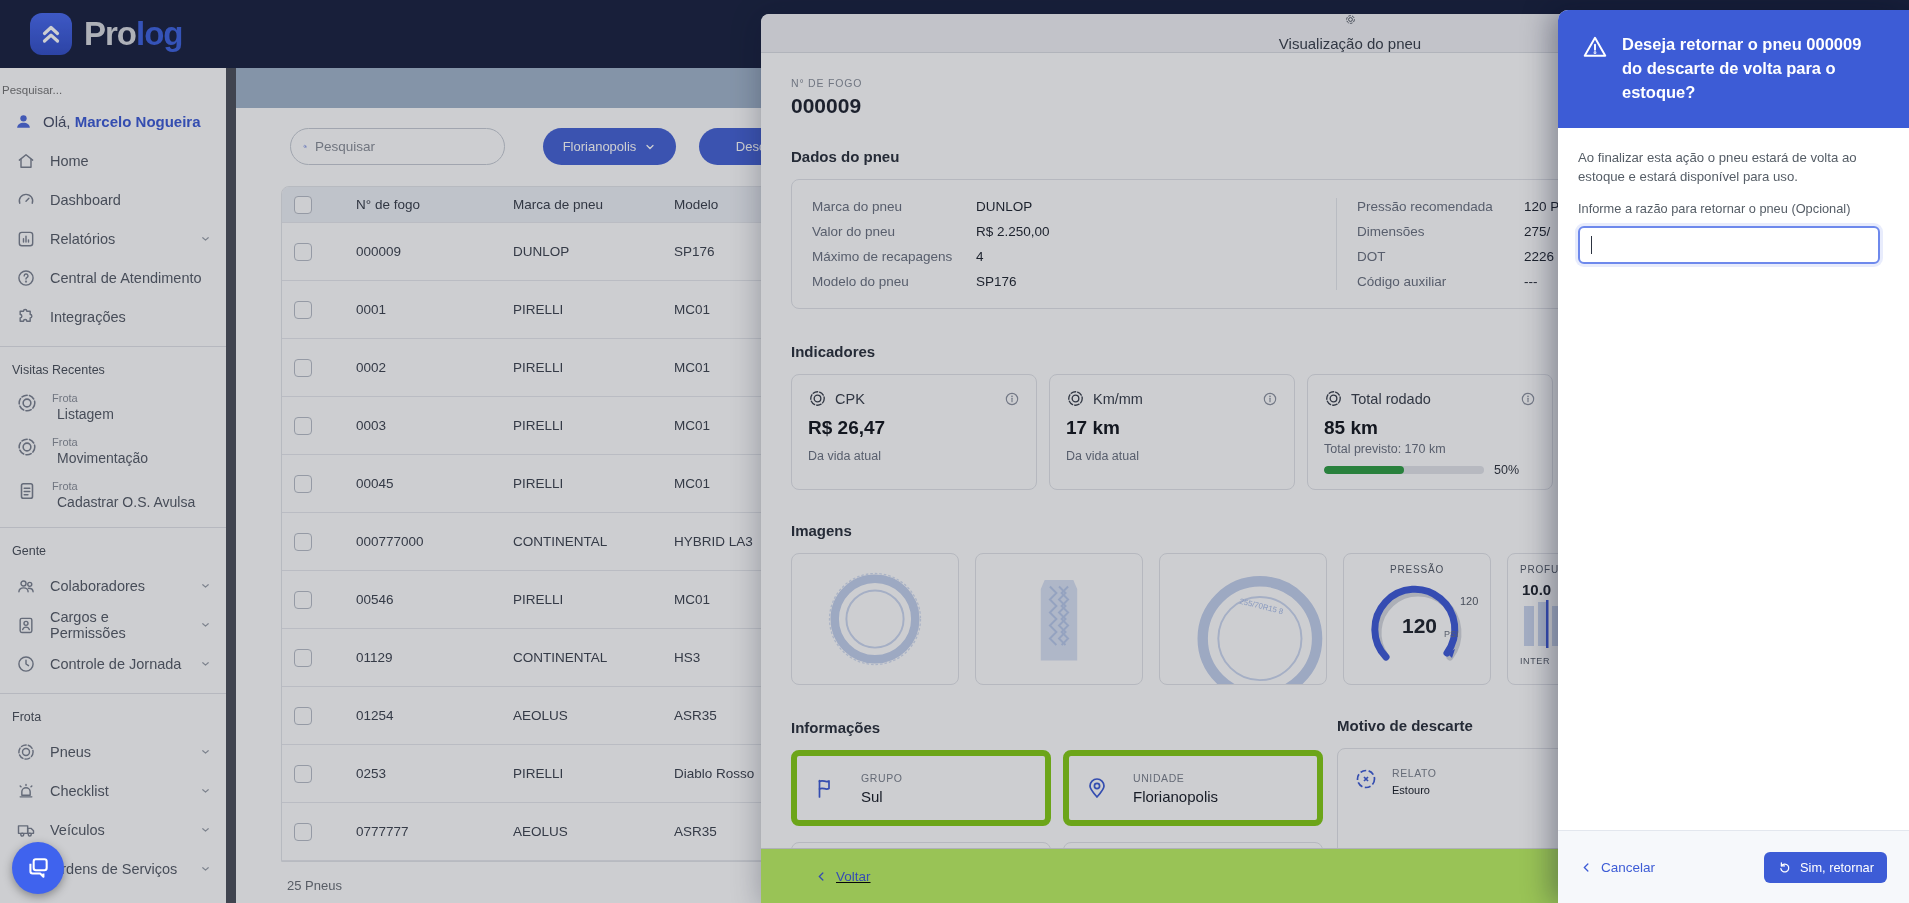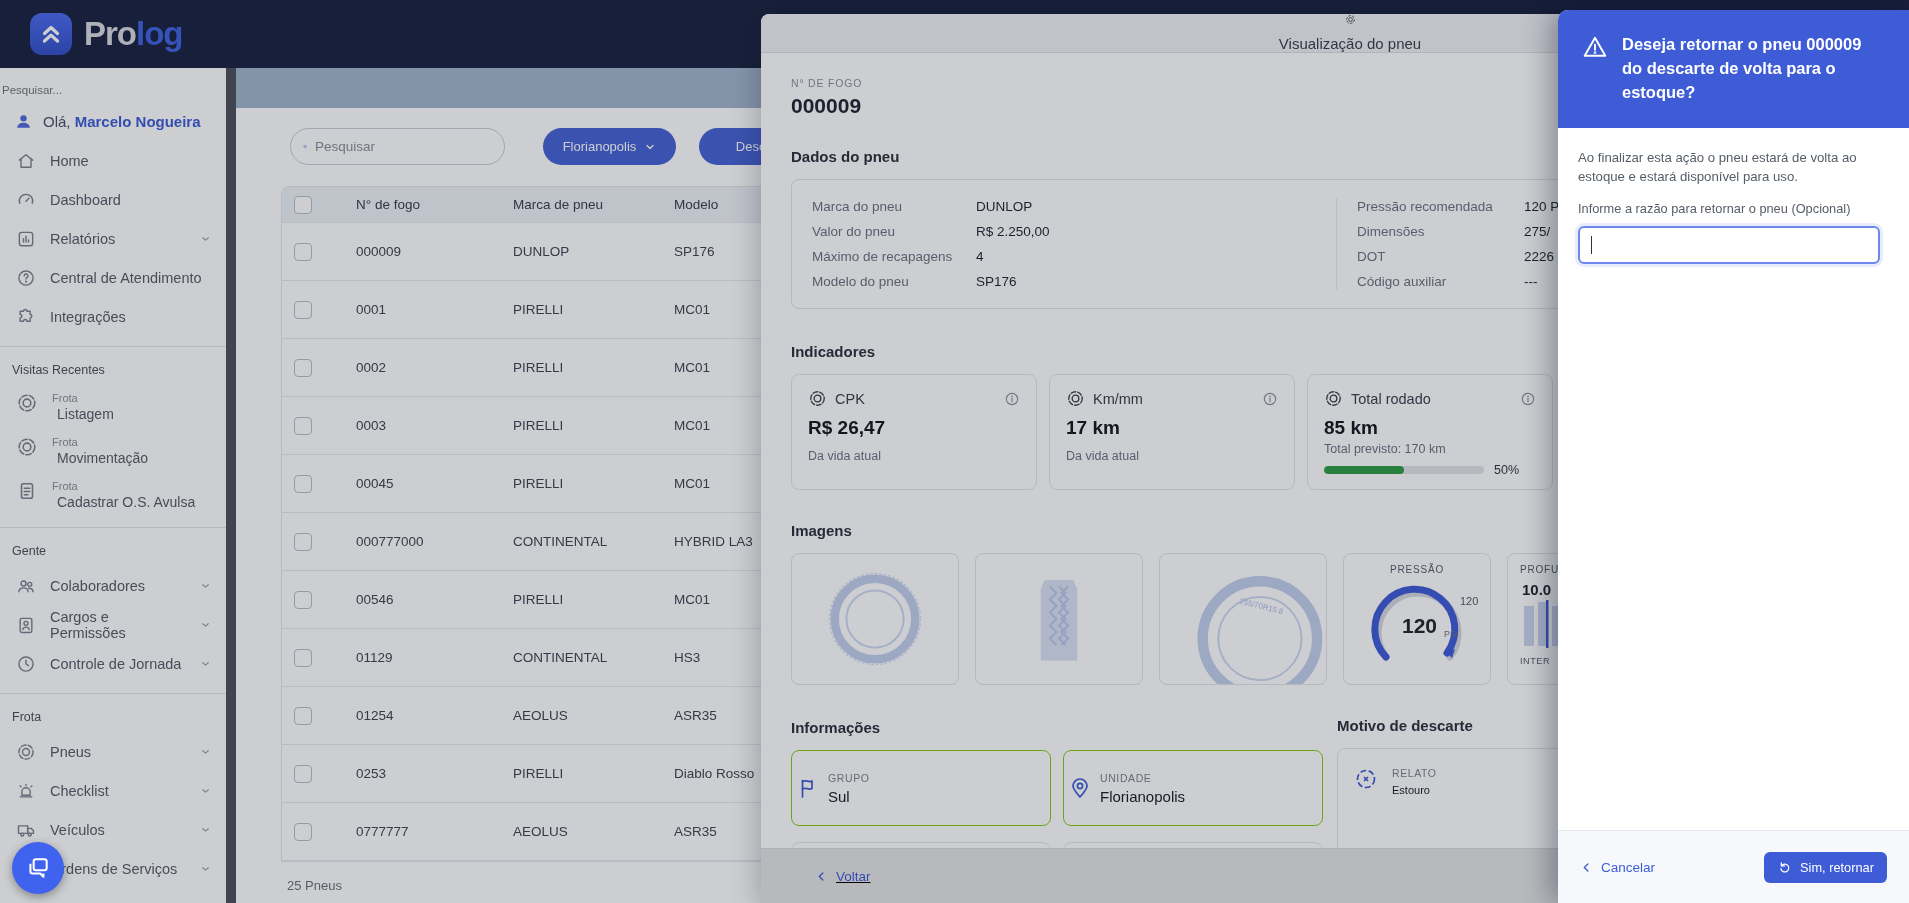--- a/index.html
+++ b/index.html
@@ -69,29 +69,29 @@
   .ind-note.tight { margin-top:3px; }
   .prog-row { display:flex; align-items:center; gap:10px; margin-top:7px; }
   .prog-track { width:160px; height:8px; border-radius:4px; background:#e3e5ea; overflow:hidden; }
   .prog-fill { height:100%; background:#2f9e44; border-radius:4px; }
   .prog-pct { font-size:12.5px; color:#30353f; }
   .img-card { width:168px; height:132px; border:1px solid #e2e4e9; border-radius:8px; overflow:hidden; display:flex; align-items:center; justify-content:center; background:#fff; }
   .gauge-card { width:148px; height:132px; border:1px solid #e2e4e9; border-radius:8px; padding:10px 12px; }
   .gauge-card .glabel { font-size:10px; letter-spacing:.8px; color:#555c68; }
   .depth-val { font-size:15px; font-weight:bold; color:#20252e; margin:6px 0 2px 2px; }
   .glabel-b { font-size:9px; letter-spacing:.6px; color:#555c68; margin-top:4px; }
-  .info-card { width:260px; height:76px; border:1px solid #84cc16; border-radius:8px; display:flex; align-items:center; padding:0 4px; gap:8px; }
+  .info-card { width:260px; height:76px; border:6px solid #84cc16; border-radius:8px; display:flex; align-items:center; padding:0 16px; gap:24px; }
   .info-card .klabel { font-size:10.5px; letter-spacing:.6px; color:#7c828d; }
   .info-card .kval { font-size:15px; color:#171c26; margin-top:4px; }
   .stub-row { display:flex; gap:12px; margin-top:16px; }
   .stub { width:260px; height:40px; border:1px solid #e2e4e9; border-radius:8px; }
   .motivo-group { position:absolute; left:576px; top:664px; }
   .motivo-group .m-sec-title { margin:0 0 14px 0; }
   .motivo-card { width:320px; height:115px; border:1px solid #e2e4e9; border-radius:8px; display:flex; align-items:flex-start; padding:18px 16px; gap:14px; }
-  .m-footer { position:absolute; left:0; bottom:0; right:0; height:55px; background:#e5e5e5; border-top:1px solid #d9dbe0; display:flex; align-items:center; padding-left:54px; z-index:6;text-decoration:underline; }
+  .m-footer { position:absolute; left:0; bottom:0; right:0; height:55px; background:#bef264; border-top:1px solid #d9dbe0; display:flex; align-items:center; padding-left:54px; z-index:6;text-decoration:underline; }
   .back-link { display:flex; align-items:center; gap:8px; color:#3f5bd8; font-size:13.5px; cursor:pointer; }
 
   
   .overlay { position:absolute; inset:0; background:rgba(18,23,40,0.21); z-index:10; }
 
   
   .fab { position:absolute; left:12px; top:842px; width:52px; height:52px; border-radius:50%; background:#3f63ee; border:none; z-index:20; display:flex; align-items:center; justify-content:center; box-shadow:0 3px 10px rgba(0,0,0,.35); cursor:pointer; }
 
   
   .panel { position:absolute; left:1558px; top:10px; width:351px; height:893px; background:#fff; z-index:30; border-radius:10px 0 0 0; box-shadow:-8px 0 28px rgba(10,15,40,.35); }

